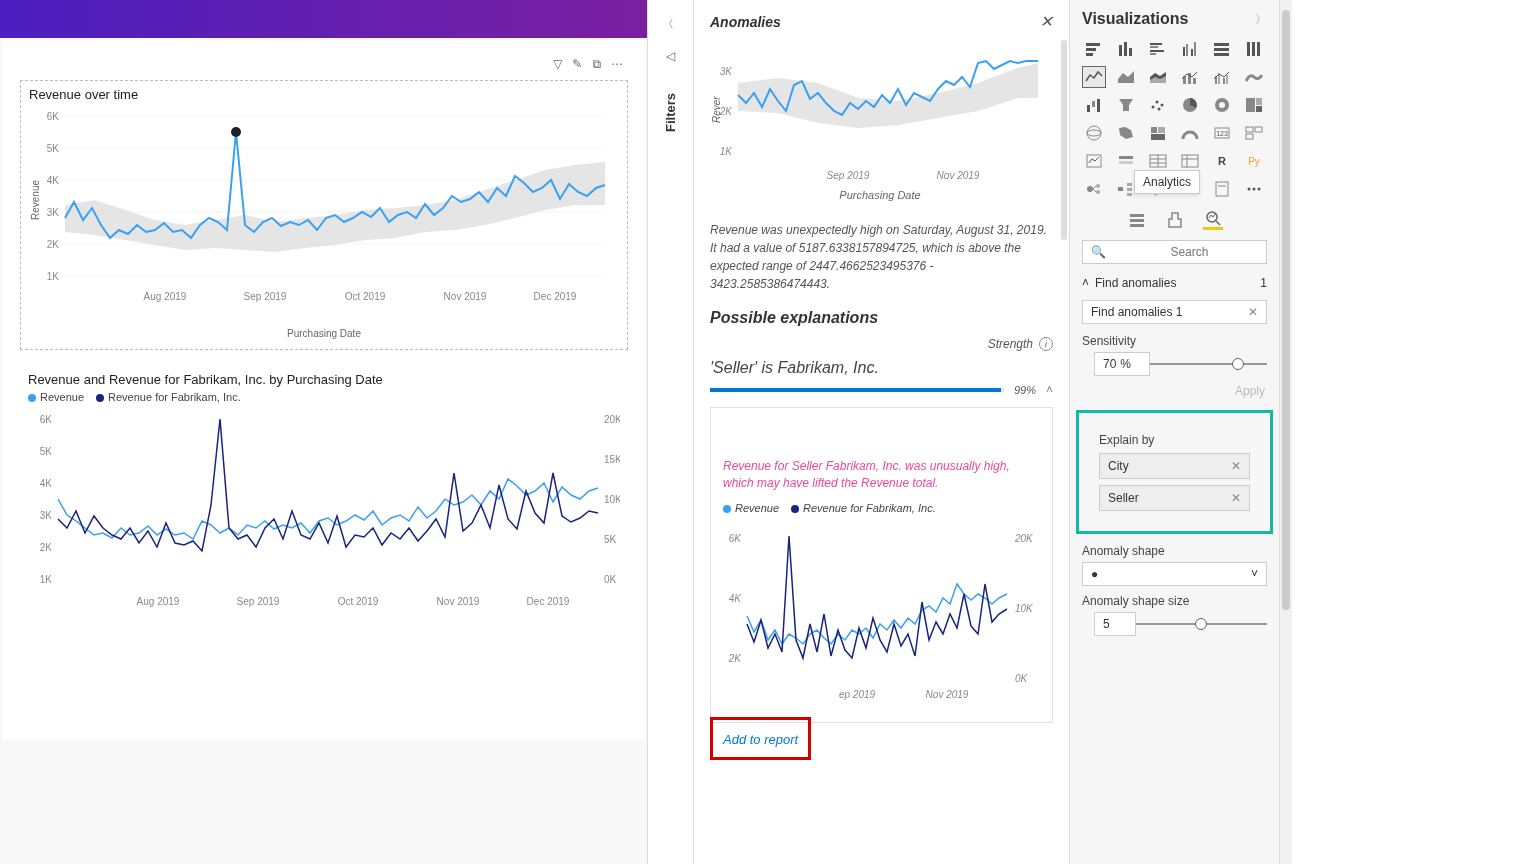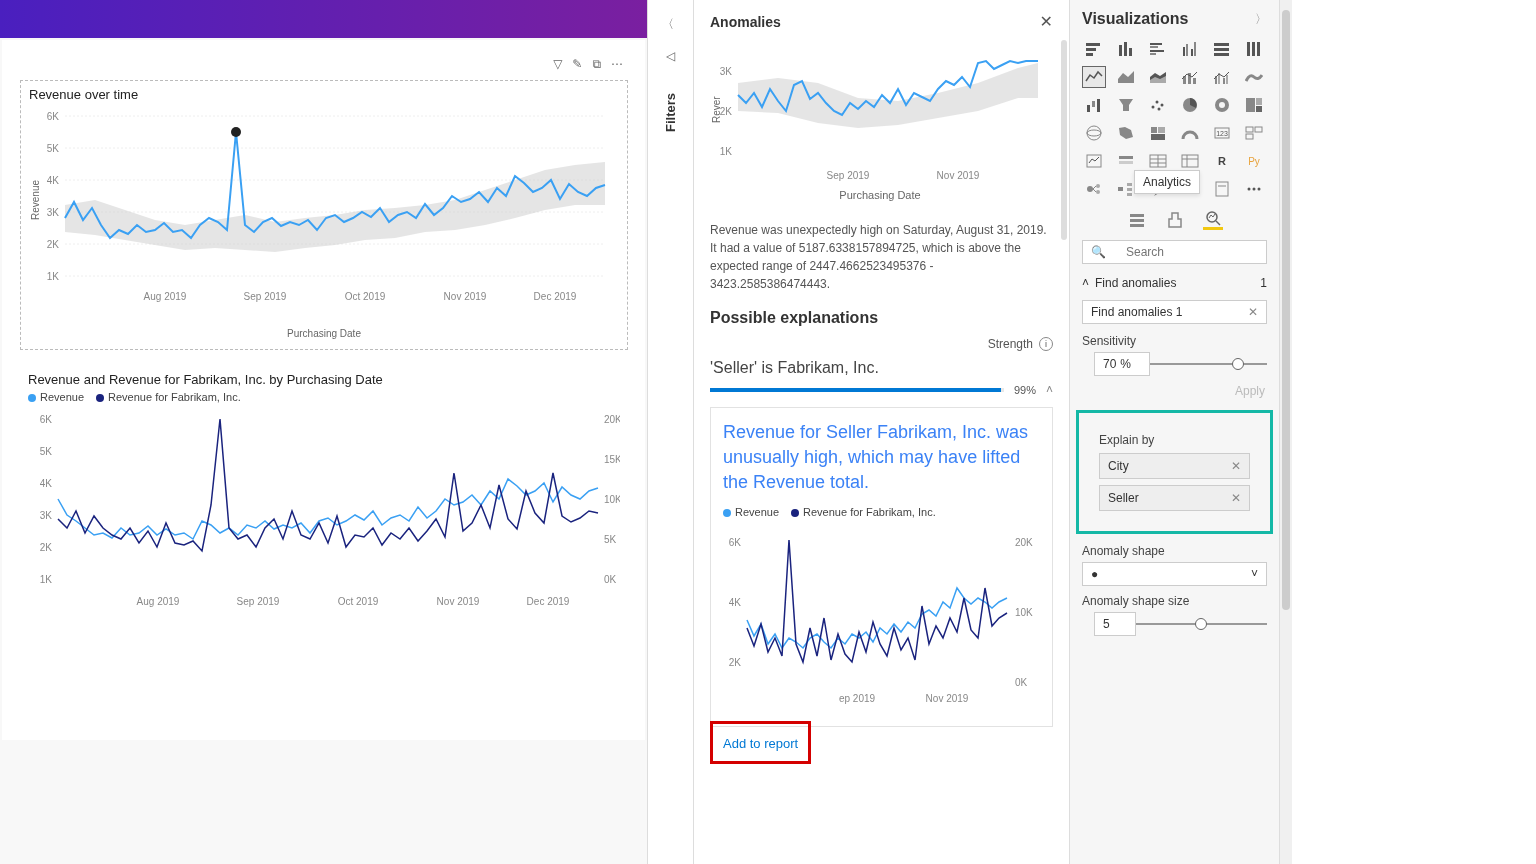--- a/index.html
+++ b/index.html
@@ -18,40 +18,40 @@
 
 .chart-title { font-size: 13px; color: #222; margin-bottom: 4px; }
 .axis-label-v { position: absolute; left: -2px; top: 50%; transform: rotate(-90deg); transform-origin: left top; font-size: 10px; color: #666; }
 .axis-label-h { text-align: center; font-size: 10px; color: #666; margin-top: 2px; }
 
 .filters-strip { position: absolute; left: 648px; top: 0; width: 46px; height: 864px; border-right: 1px solid #ddd; background: #fff; }
 .collapse-icon { margin: 16px 14px; color: #666; }
 .filters-label { writing-mode: vertical-rl; transform: rotate(180deg); margin: 30px auto; font-size: 13px; font-weight: 600; color: #333; }
 .speaker-icon { margin: 0 auto; display: block; color: #666; width: 16px; text-align: center; }
 
-.anomalies-pane { position: absolute; left: 694px; top: 0; width: 376px; height: 864px; border-right: 1px solid #ddd; background: #fff; padding: 12px 16px; overflow: hidden; }
+.anomalies-pane { position: absolute; left: 694px; top: 0; width: 376px; height: 864px; border-right: 1px solid #ddd; background: #fff; padding: 12px 16px; overflow: hidden; font-style: italic; }
 .pane-header { display: flex; justify-content: space-between; align-items: center; margin-bottom: 8px; }
 .pane-title { font-size: 14px; font-weight: 600; }
 .close-x { font-size: 16px; color: #555; cursor: pointer; }
 
 .anomaly-text { font-size: 12px; color: #555; line-height: 1.5; margin: 12px 0 16px; }
 .section-title { font-size: 16px; font-weight: 600; margin-bottom: 10px; }
 .strength-row { display: flex; justify-content: flex-end; align-items: center; gap: 6px; font-size: 12px; color: #555; }
 .info-circle { display: inline-flex; width: 14px; height: 14px; border: 1px solid #888; border-radius: 50%; align-items: center; justify-content: center; font-size: 9px; }
 
 .explanation-item { margin-top: 8px; }
 .explanation-label { font-size: 16px; color: #444; margin-bottom: 6px; }
 .strength-bar-row { display: flex; align-items: center; gap: 10px; }
 .strength-bar { flex: 1; height: 4px; background: #e8e8e8; position: relative; }
 .strength-bar-fill { height: 4px; background: #0078d4; }
 .strength-pct { font-size: 11px; color: #555; }
 .chev { color: #888; cursor: pointer; }
 
 .explanation-card { border: 1px solid #e2e2e2; padding: 12px; margin-top: 10px; background: #fff; }
-.explanation-card-text { font-size: 18px; color: #3b82f6; line-height: 1.4; margin-bottom: 10px; }
+.explanation-card-text { font-size: 12px; color: #ec4899; line-height: 1.4; margin-bottom: 10px; margin-top: 38px; }
 .legend { display: flex; gap: 12px; font-size: 11px; color: #444; margin-bottom: 6px; }
 .legend-dot { display: inline-block; width: 8px; height: 8px; border-radius: 50%; margin-right: 4px; vertical-align: middle; }
 .dot-light { background: #3aa0f3; }
 .dot-dark { background: #1a237e; }
 
 .add-report-box { border: 3px solid #d40000; display: inline-block; padding: 12px 10px 10px; margin-top: -6px; text-align: right; }
 .add-report-link { color: #0078d4; font-size: 13px; cursor: pointer; }
 
 .viz-pane { position: absolute; left: 1070px; top: 0; width: 210px; height: 864px; background: #f6f6f6; border-right: 1px solid #ddd; padding: 10px 12px; }
 .viz-header { display: flex; justify-content: space-between; align-items: center; margin-bottom: 10px; }
@@ -62,21 +62,21 @@
 .viz-icon.active { border: 1px solid #666; background: #e8e8e8; }
 .viz-icon.py { color: #e8a33d; font-size: 10px; font-weight: normal; }
 
 .tab-row { display: flex; gap: 18px; justify-content: center; margin: 8px 0 10px; position: relative; }
 .tab-icon { width: 20px; height: 20px; color: #666; cursor: pointer; display: flex; align-items: center; justify-content: center; }
 .tab-icon.active { border-bottom: 3px solid #f2c811; padding-bottom: 2px; }
 
 .tooltip-box { position: absolute; background: #fff; border: 1px solid #ccc; padding: 4px 8px; font-size: 12px; box-shadow: 0 2px 4px rgba(0,0,0,0.1); left: 1134px; top: 170px; }
 
 .search-box { display: flex; align-items: center; border: 1px solid #ccc; background: #fff; padding: 4px 8px; margin-bottom: 12px; }
-.search-box input { border: none; outline: none; flex: 1; font-size: 12px; margin-left: 20px; background: transparent; }
+.search-box input { border: none; outline: none; flex: 1; font-size: 12px; margin-left: 6px; background: transparent; text-align: center; }
 
 .accordion-header { display: flex; align-items: center; gap: 6px; font-size: 12px; margin: 10px 0; cursor: pointer; }
 .card-name-row { display: flex; align-items: center; justify-content: space-between; border: 1px solid #ccc; background: #fff; padding: 4px 8px; font-size: 12px; margin-bottom: 10px; }
 
 .field-label { font-size: 12px; color: #444; margin: 8px 0 4px; }
 .sensitivity-row { display: flex; align-items: center; gap: 0; padding-left: 12px; }
 .num-box { border: 1px solid #ccc; background: #fff; padding: 4px 8px; font-size: 12px; width: 56px; display: flex; align-items: center; gap: 4px; }
 .slider { flex: 1; position: relative; height: 2px; background: #999; }
 .slider-knob { position: absolute; top: -5px; width: 12px; height: 12px; border-radius: 50%; background: #fff; border: 1px solid #666; }
 .apply-text { text-align: right; color: #bbb; font-size: 12px; margin: 8px 2px 12px; }

